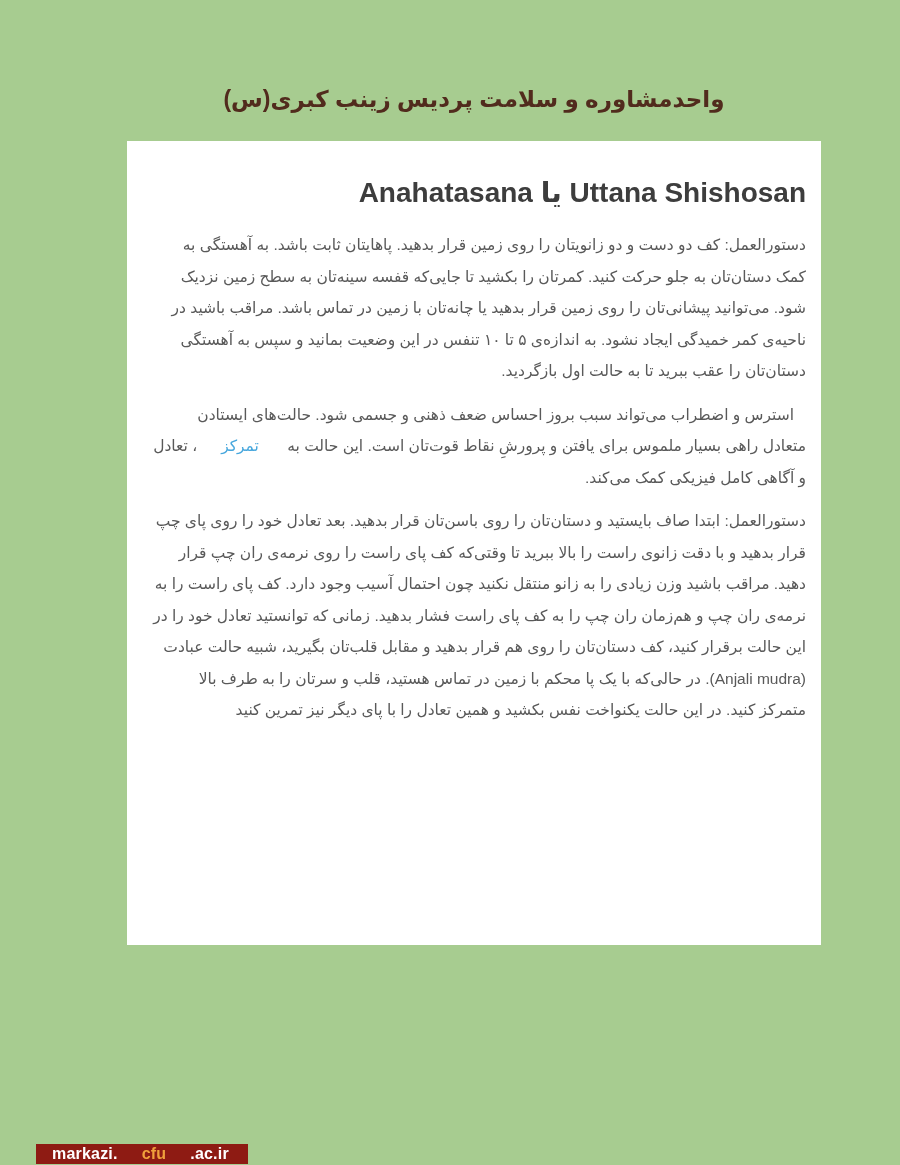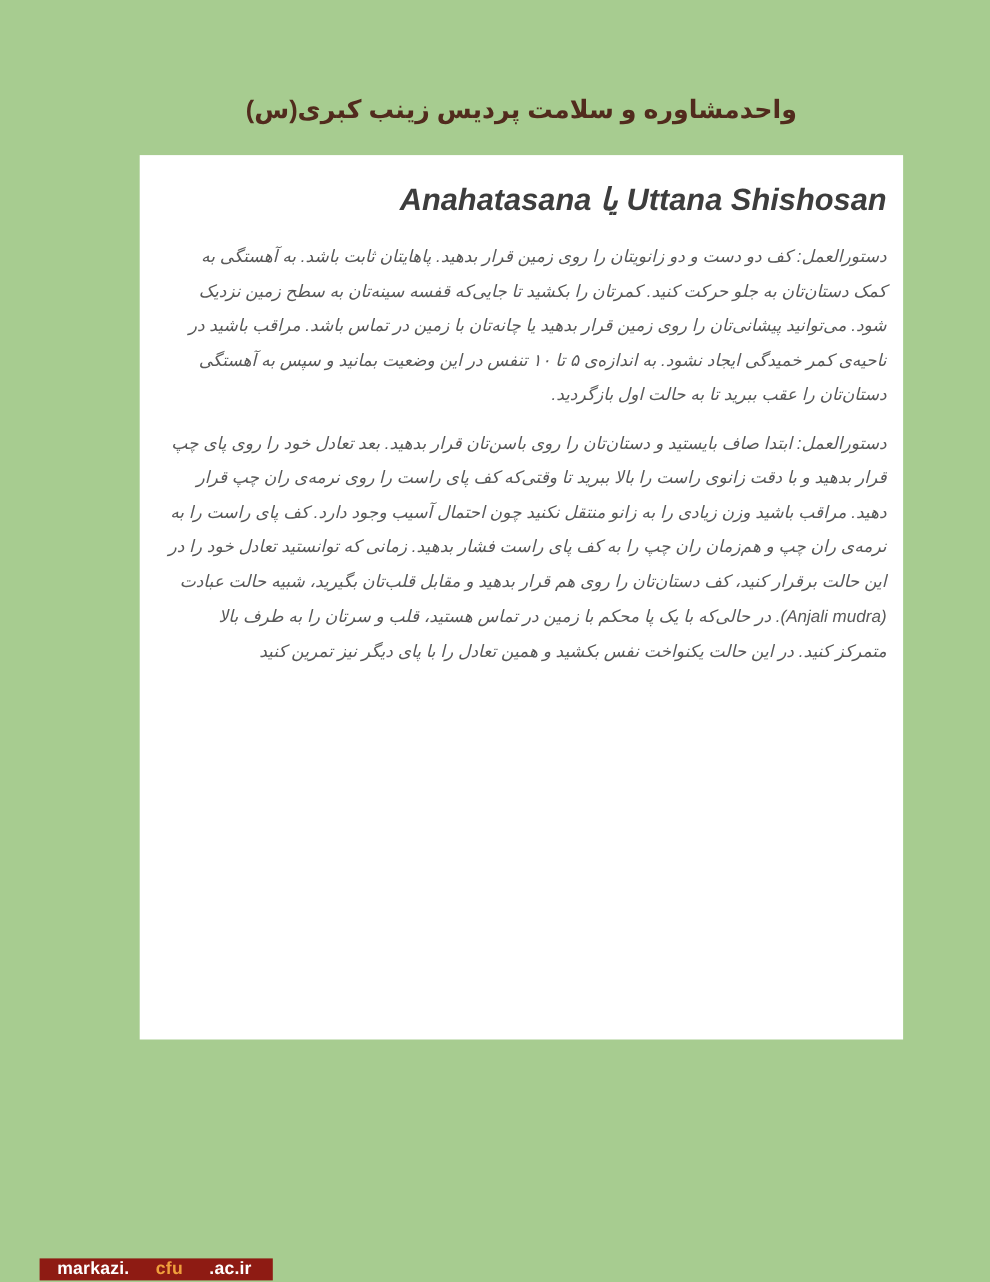--- a/index.html
+++ b/index.html
@@ -18,24 +18,23 @@
     font-size: 23px;
     font-weight: bold;
     line-height: 34px;
     color: var(--title-color, #512b1d);
   }
   .card {
     width: 694px;
     height: 804px;
     margin: 25px auto 0 auto;
     background: var(--card-bg, #ffffff);
-    padding: 10px 3px 0 14px;
+    padding: 21px 3px 0 14px;
     direction: rtl;
     overflow: hidden;
-    font-style: italic;
   }
   .pose-heading {
     direction: rtl;
     text-align: right;
     font-size: 28px;
     line-height: 38px;
     font-weight: bold;
     color: var(--heading-color, #3d3d3d);
     letter-spacing: 0px;
     white-space: nowrap;
@@ -84,20 +83,21 @@
 <div class="site-title">واحدمشاوره و سلامت پردیس زینب کبری(س)</div>
 
 <div class="card">
 
   <h1 class="pose-heading h1-heading">Uttana Shishosan یا Anahatasana</h1>
 
 
   <p>دستورالعمل: کف دو دست و دو زانویتان را روی زمین قرار بدهید. پاهایتان ثابت باشد. به آهستگی به کمک دستان‌تان به جلو حرکت کنید. کمرتان را بکشید تا جایی‌که قفسه سینه‌تان به سطح زمین نزدیک شود. می‌توانید پیشانی‌تان را روی زمین قرار بدهید یا چانه‌تان با زمین در تماس باشد. مراقب باشید در ناحیه‌ی کمر خمیدگی ایجاد نشود. به اندازه‌ی ۵ تا ۱۰ تنفس در این وضعیت بمانید و سپس به آهستگی دستان‌تان را عقب ببرید تا به حالت اول بازگردید.</p>
 
 
+  <p><span>استرس و اضطراب می‌تواند سبب بروز احساس ضعف ذهنی و جسمی شود. حالت‌های ایستادن متعادل راهی بسیار ملموس برای یافتن و پرورشِ نقاط قوت‌تان است. این حالت به </span><a class="inline-link">تمرکز</a><span>، تعادل و آگاهی کامل فیزیکی کمک می‌کند.</span></p>
 
   <p>دستورالعمل: ابتدا صاف بایستید و دستان‌تان را روی باسن‌تان قرار بدهید. بعد تعادل خود را روی پای چپ قرار بدهید و با دقت زانوی راست را بالا ببرید تا وقتی‌که کف پای راست را روی نرمه‌ی ران چپ قرار دهید. مراقب باشید وزن زیادی را به زانو منتقل نکنید چون احتمال آسیب وجود دارد. کف پای راست را به نرمه‌ی ران چپ و هم‌زمان ران چپ را به کف پای راست فشار بدهید. زمانی که توانستید تعادل خود را در این حالت برقرار کنید، کف دستان‌تان را روی هم قرار بدهید و مقابل قلب‌تان بگیرید، شبیه حالت عبادت (Anjali mudra). در حالی‌که با یک پا محکم با زمین در تماس هستید، قلب و سرتان را به طرف بالا متمرکز کنید. در این حالت یکنواخت نفس بکشید و همین تعادل را با پای دیگر نیز تمرین کنید</p>
 
 </div>
 
 <div class="watermark"><span>markazi.</span><span class="wm-hi">cfu</span><span>.ac.ir</span></div>
 
 <div class="bottom-bar"></div>
 
 </body></html>

